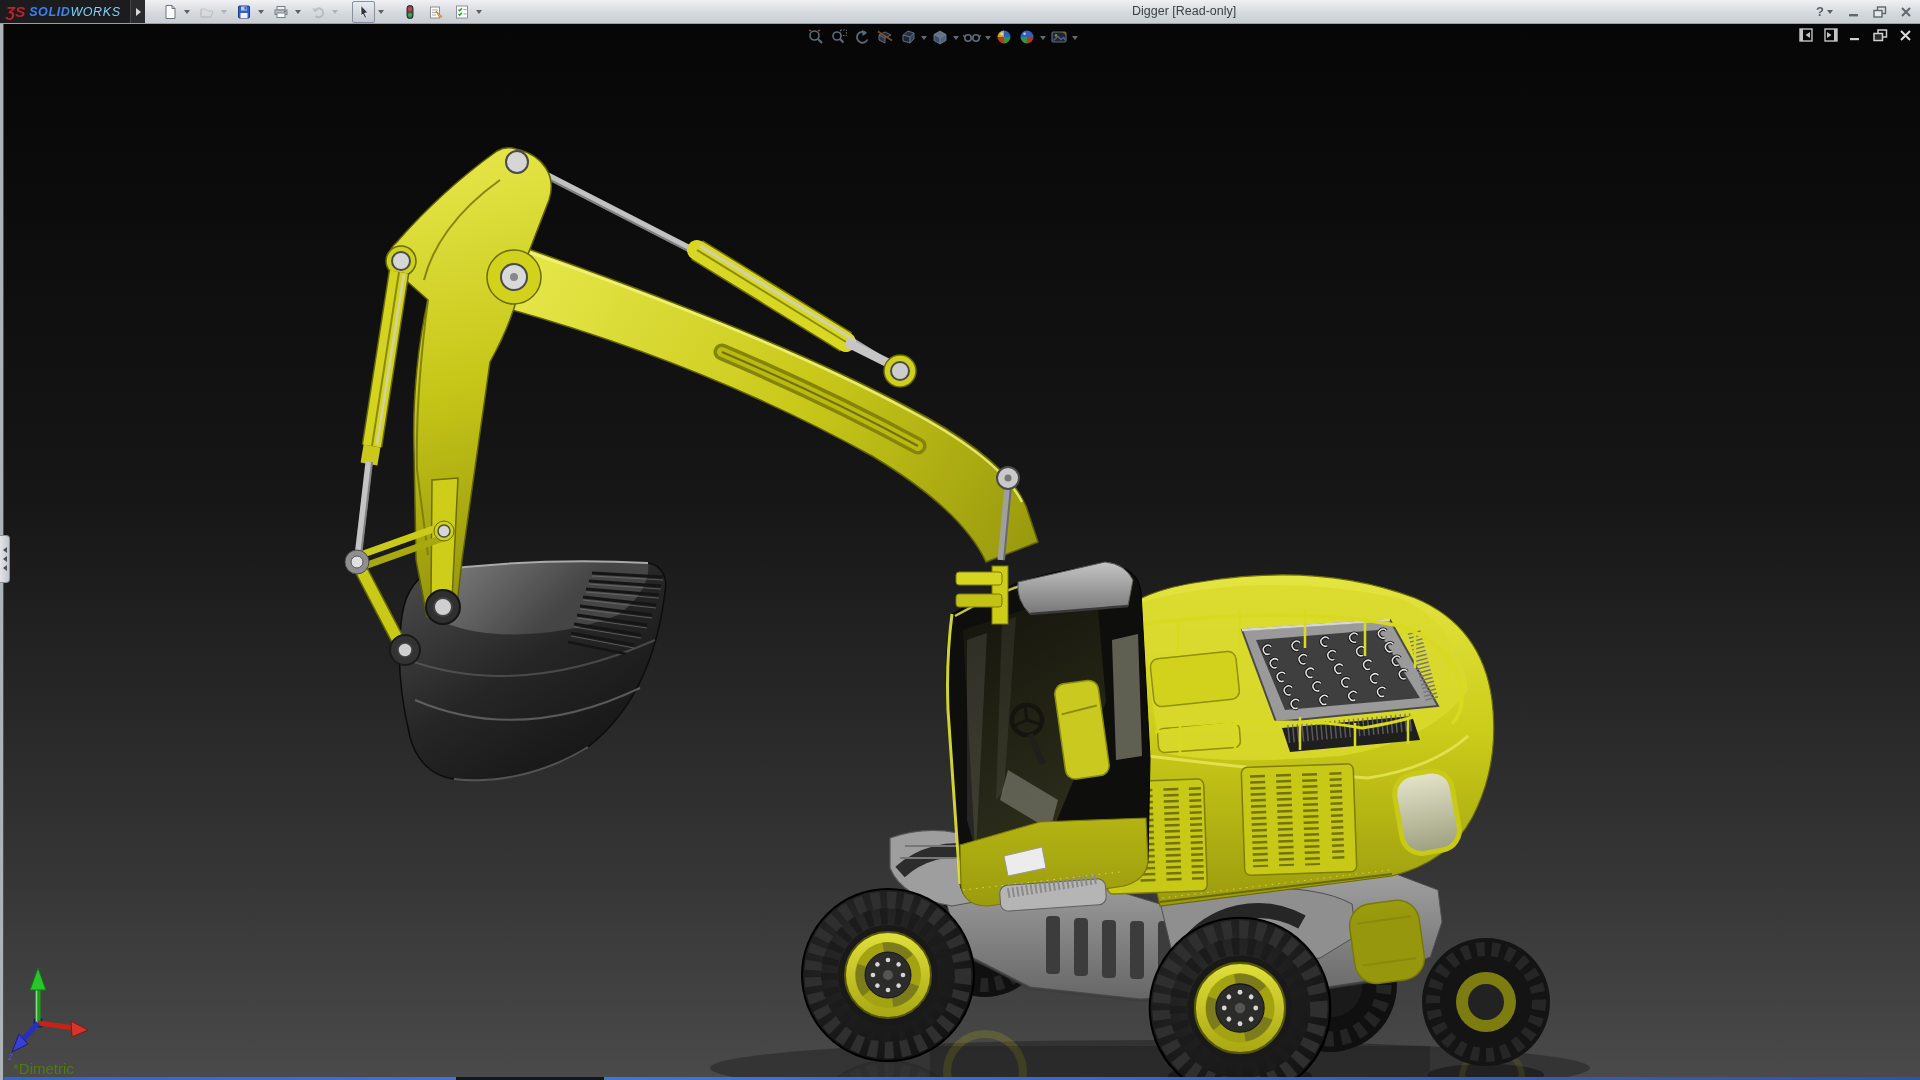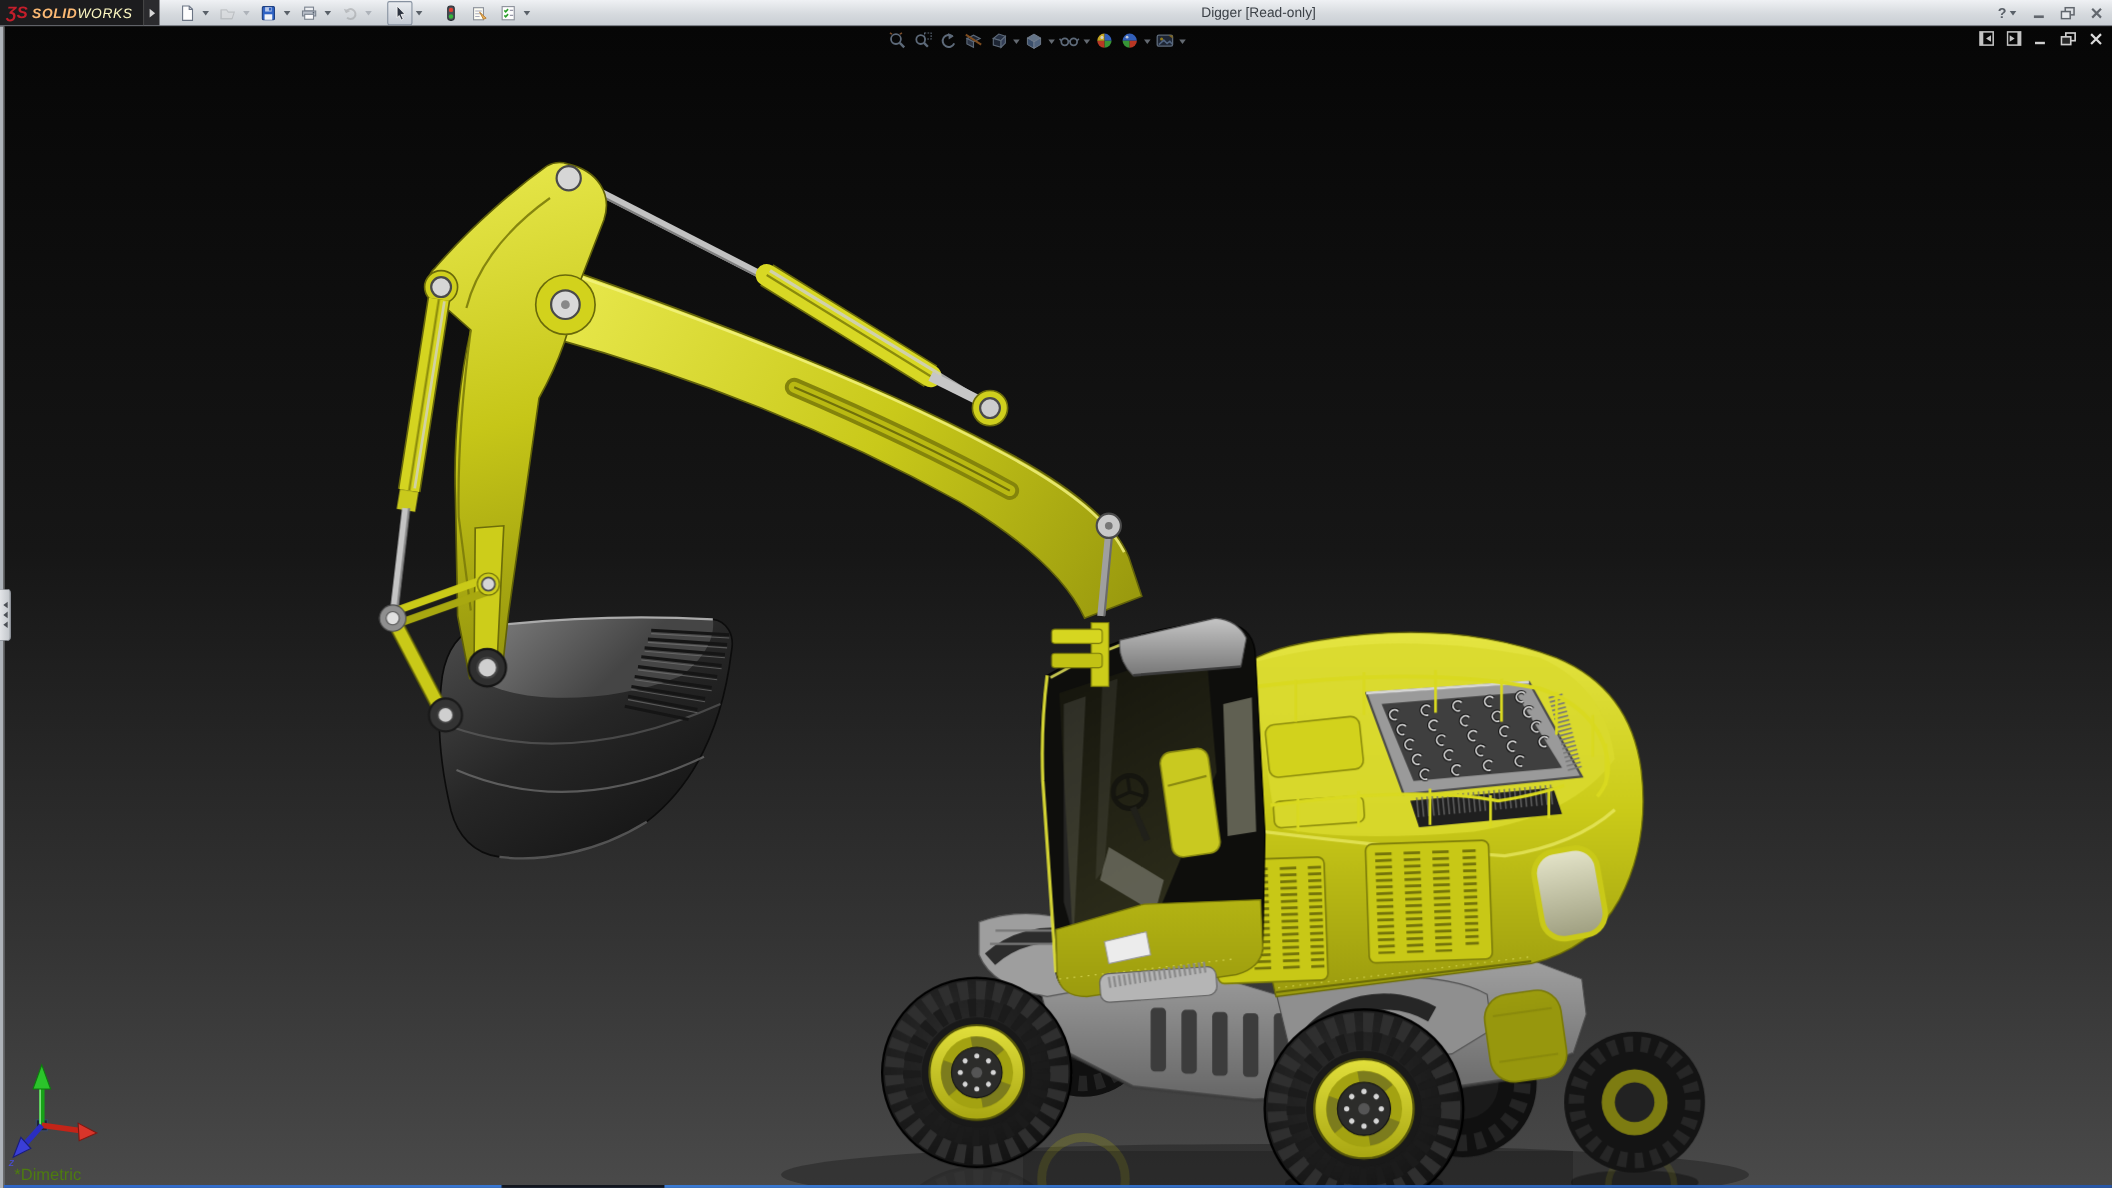--- a/index.html
+++ b/index.html
@@ -2,33 +2,33 @@
 <html><head>
 <meta charset="utf-8">
 <style>
   html,body{margin:0;padding:0;background:#000;width:1920px;height:1080px;overflow:hidden;
     font-family:"Liberation Sans",sans-serif;-webkit-font-smoothing:antialiased;}
   .titlebar{position:absolute;left:0;top:0;width:1920px;height:23px;
     background:linear-gradient(#eff1f4,#d6dade 55%,#c9ced4);border-bottom:1px solid #9aa0a8;}
   .brand{position:absolute;left:0;top:0;width:130px;height:23px;background:#1c1c1e;
     display:flex;align-items:center;padding-left:6px;box-sizing:border-box;}
   .logo-glyph{color:#c41e2b;font-weight:bold;font-style:italic;font-size:15px;margin-right:4px;}
-  .brand-bold{color:#fdba74;font-weight:bold;font-size:12.5px;letter-spacing:.6px;font-style:italic;}
-  .brand-light{color:#fef9c3;font-weight:300;font-size:12.5px;letter-spacing:.6px;font-style:italic;}
+  .brand-bold{color:#3b82f6;font-weight:bold;font-size:12.5px;letter-spacing:.6px;font-style:italic;}
+  .brand-light{color:#7dd3fc;font-weight:300;font-size:12.5px;letter-spacing:.6px;font-style:italic;}
   .brand-expand{position:absolute;left:130px;top:0;width:14px;height:23px;background:#2b2b2e;
     display:flex;align-items:center;justify-content:center;border-left:1px solid #444;}
   .brand-expand i{width:0;height:0;border:4px solid transparent;border-left:5px solid #d8d8d8;margin-left:4px;}
   .toolbar{position:absolute;left:158px;top:0;height:23px;display:flex;align-items:center;gap:3px;}
   .tool{width:21px;height:20px;display:flex;align-items:center;justify-content:center;border:1px solid transparent;border-radius:2px;}
   .tool.active{border:1px solid #8691a0;background:linear-gradient(#e9ecf0,#c4cad3);}
   .tool.disabled{opacity:.45;filter:grayscale(70%);}
   .dd{width:0;height:0;border:3px solid transparent;border-top:4px solid #596068;margin:4px 2px 0 0;}
   .dd.disabled{border-top-color:#aeb3ba;}
   .gap{width:6px;}
-  .doc-title{position:absolute;left:1092px;top:4px;font-size:12.5px;color:#3c4147;}
+  .doc-title{position:absolute;left:1132px;top:4px;font-size:12.5px;color:#3c4147;}
   .win-controls{position:absolute;right:8px;top:0;height:23px;display:flex;align-items:center;gap:13px;color:#5a6068;}
   .help-glyph{font-size:13px;font-weight:bold;color:#5a6068;}
   .viewport{position:absolute;left:0;top:24px;width:1920px;height:1056px;background:#0a0a0a;}
   .scene{position:absolute;left:0;top:0;}
   .headsup{position:absolute;left:806px;top:3px;display:flex;align-items:center;gap:3px;}
   .hicon{width:20px;height:20px;display:flex;align-items:center;justify-content:center;opacity:.62;}
   .hicon.bright{opacity:.85;}
   .hdd{width:0;height:0;border:3px solid transparent;border-top:4px solid #8b94a0;margin-top:4px;opacity:.7;}
   .doc-controls{position:absolute;right:8px;top:4px;display:flex;align-items:center;gap:11px;}
   .left-border{position:absolute;left:0;top:0;width:3px;height:1056px;background:#aeb3b9;border-right:1px solid #4e4e4e;}

